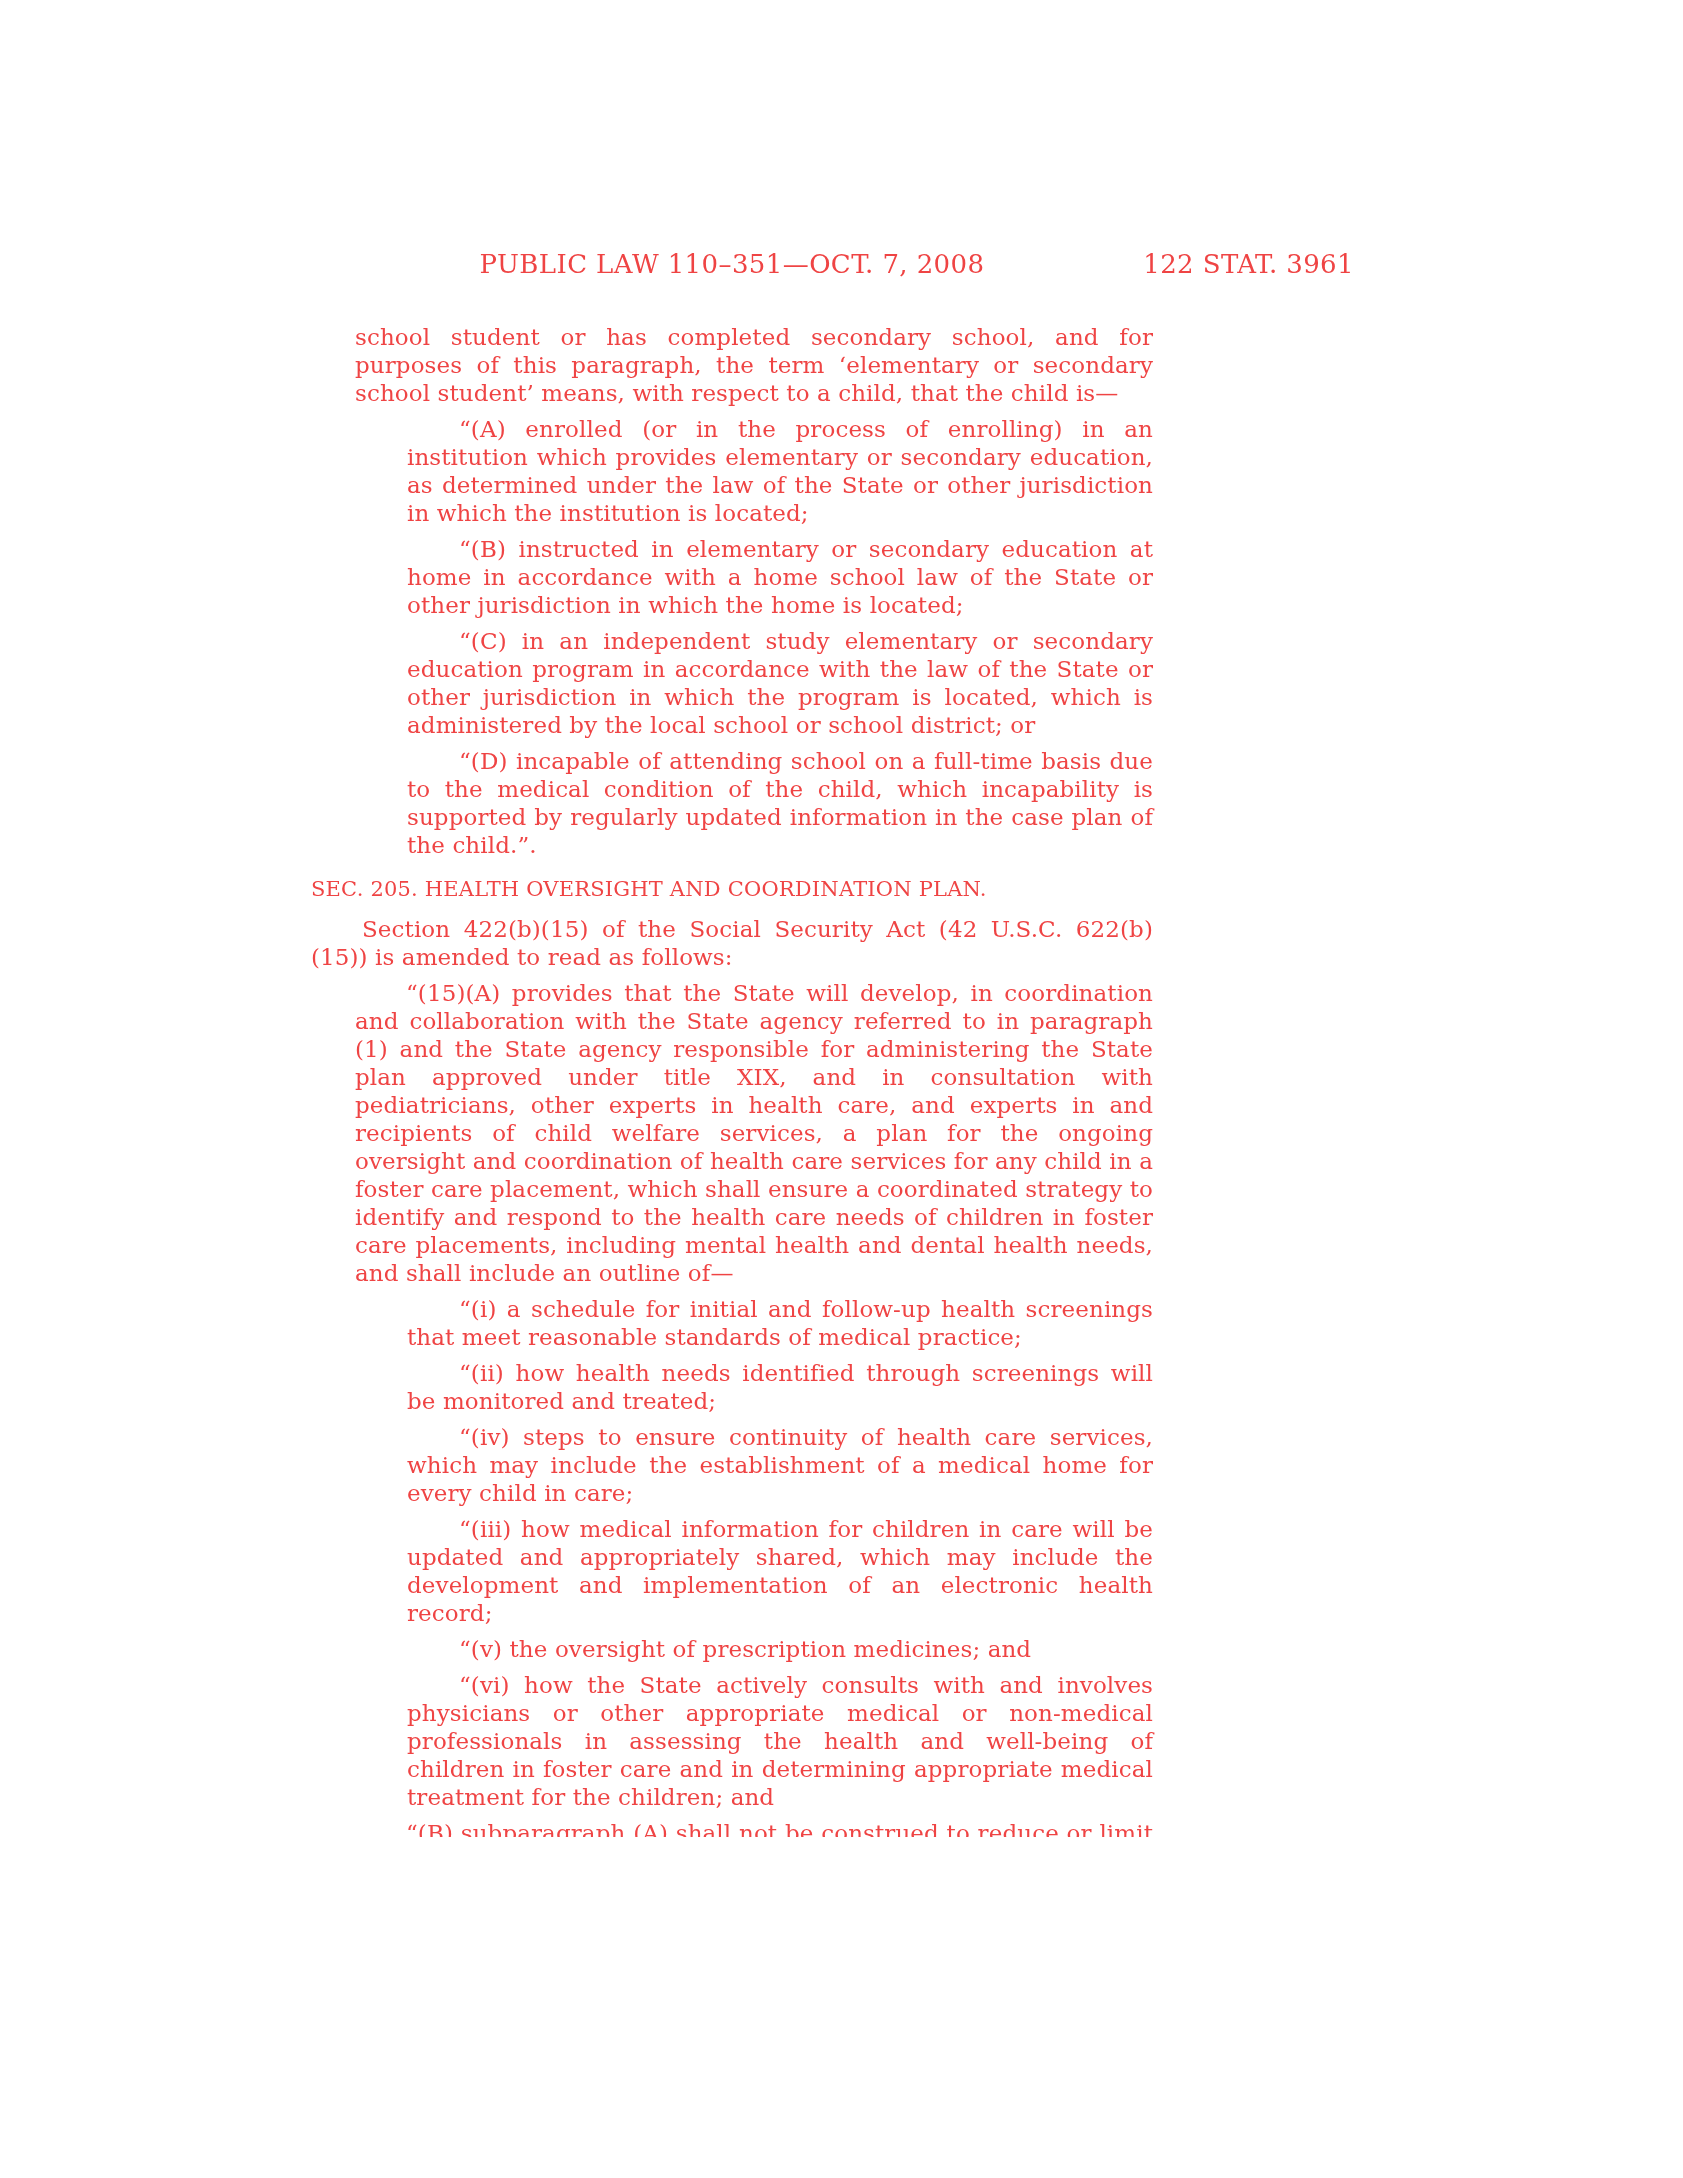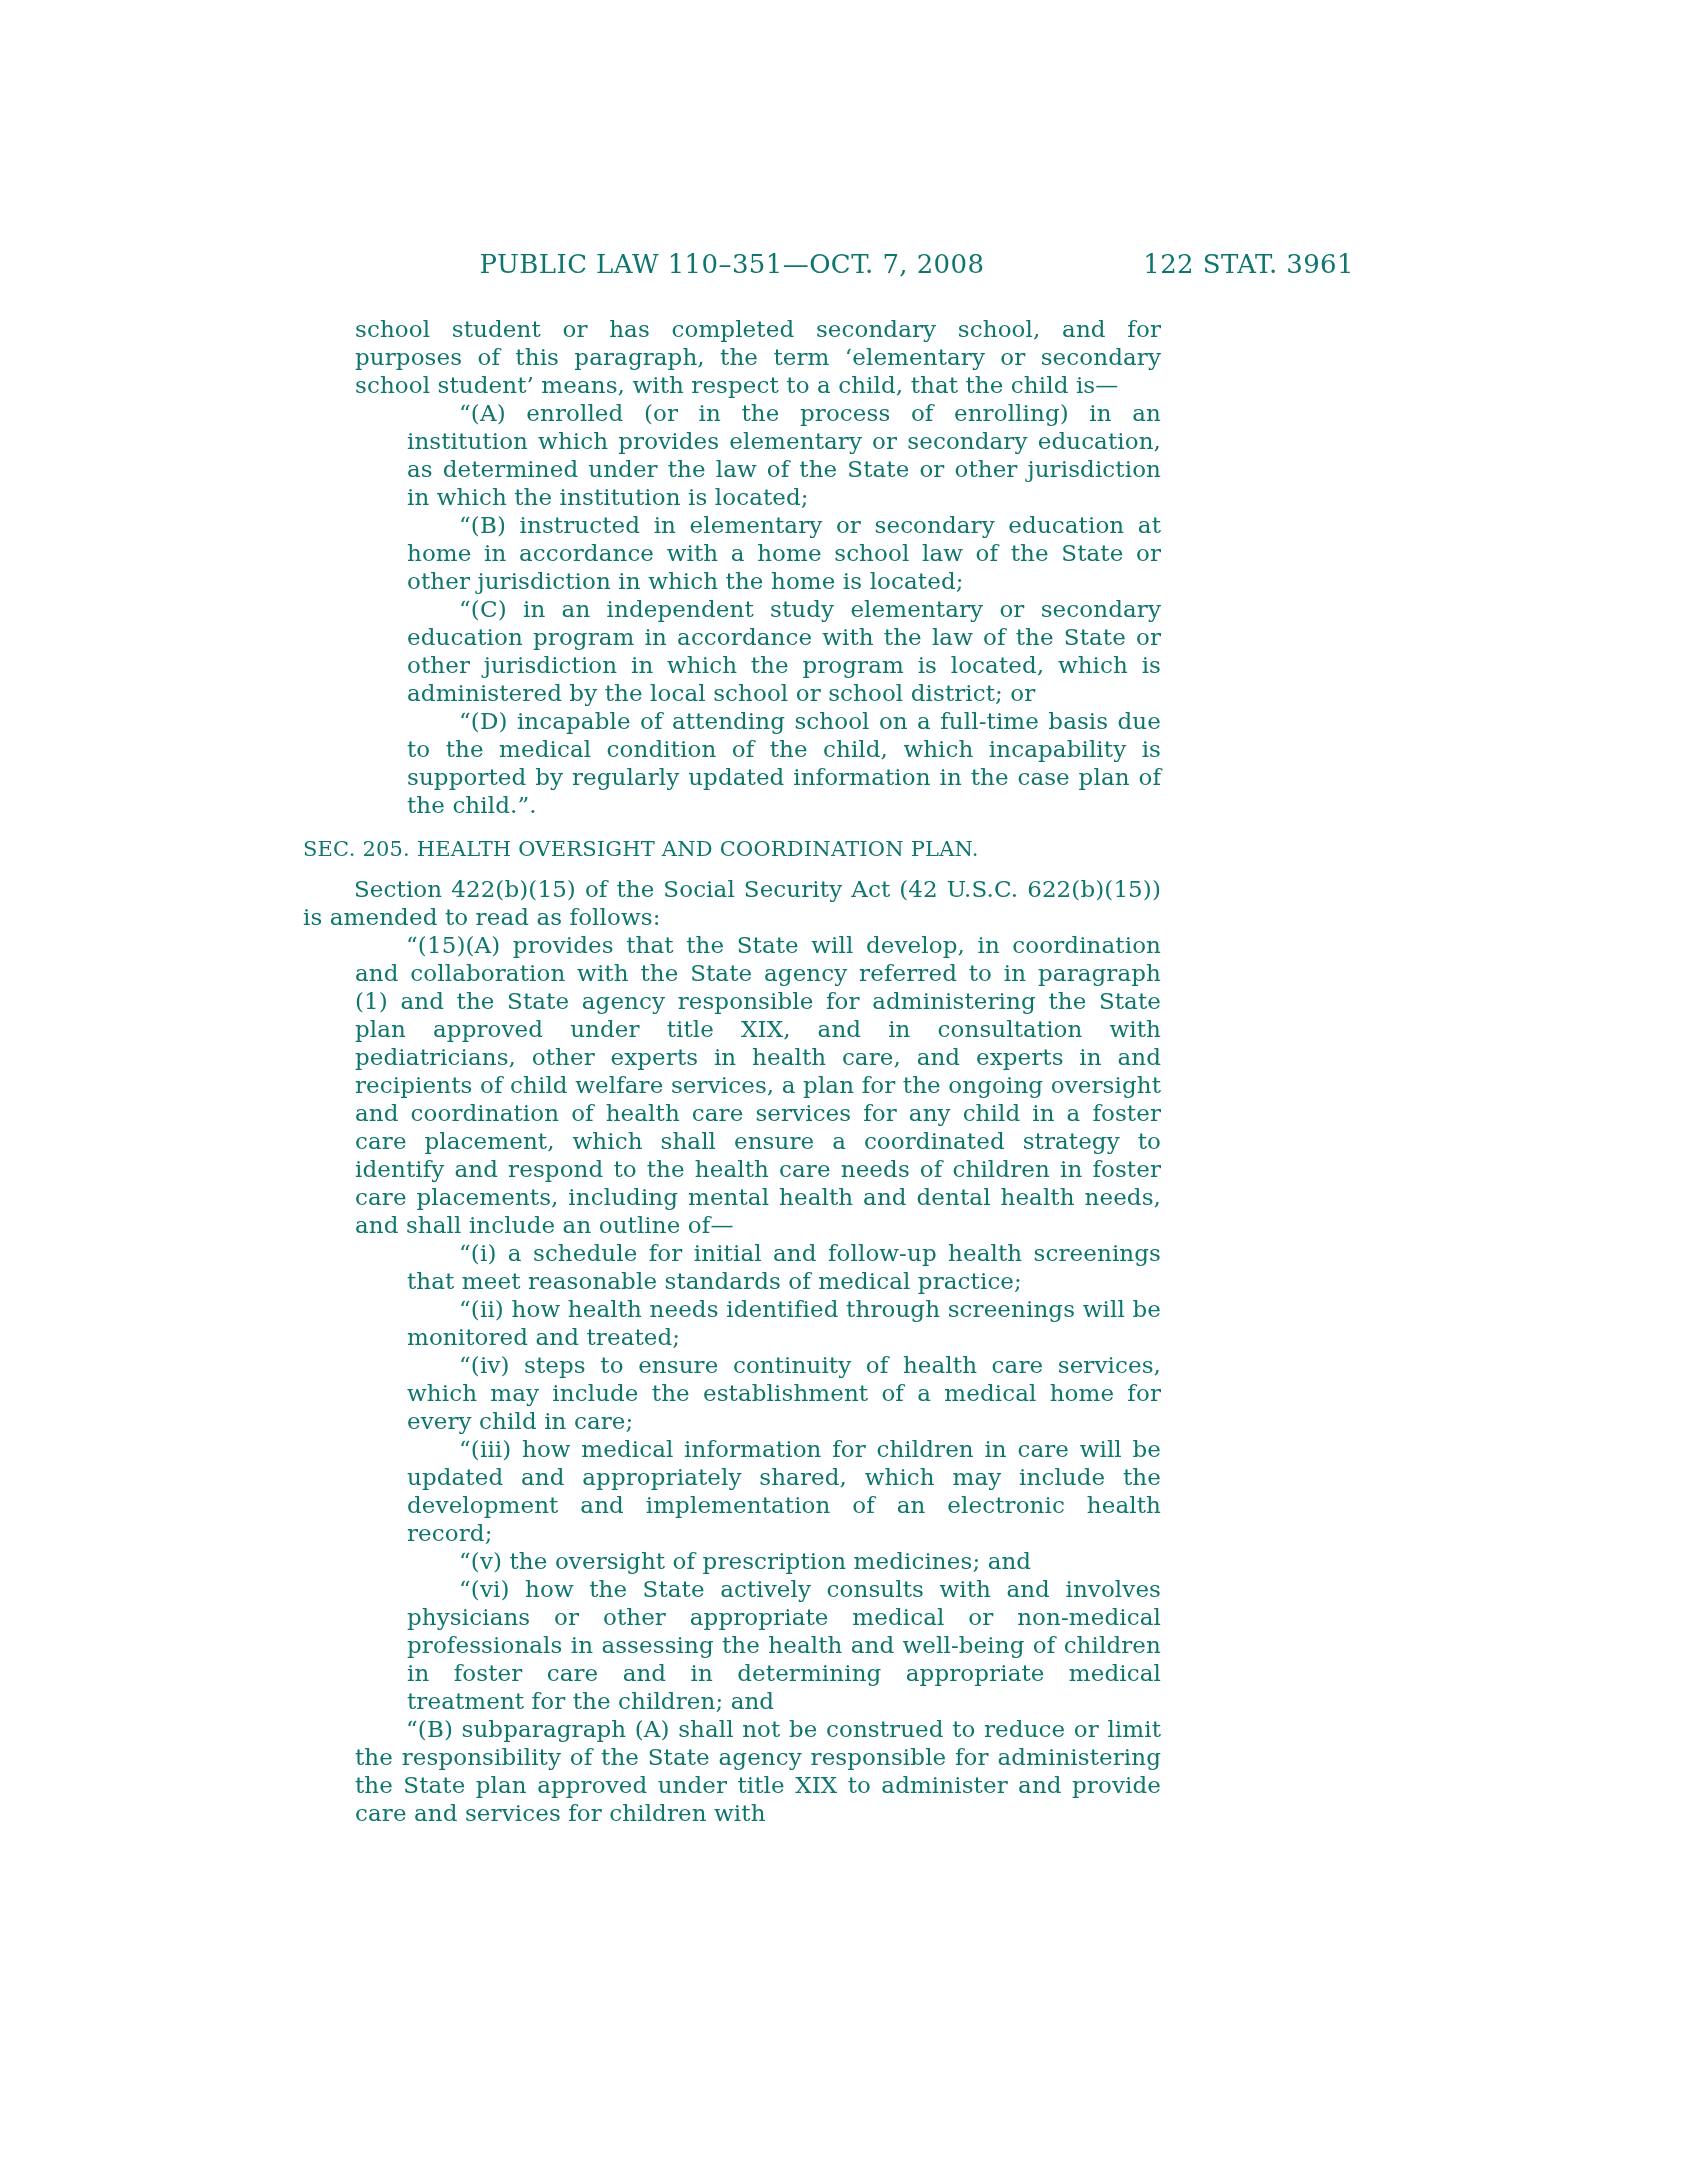--- a/index.html
+++ b/index.html
@@ -6,21 +6,21 @@
     margin: 0;
     padding: 0;
     background: #ffffff;
   }
   .page {
     position: relative;
     width: 1683px;
     height: 1837px;
     background: #ffffff;
     font-family: "DejaVu Serif", "Liberation Serif", serif;
-    color: #0f766e;
+    color: #ef4444;
     overflow: hidden;
   }
   .running-header {
     position: absolute;
     top: 249px;
     left: 303px;
     width: 1051px;
     height: 34px;
     font-size: 26px;
     letter-spacing: 0.4px;
@@ -40,21 +40,21 @@
   .doc-body {
     position: absolute;
     top: 315px;
     left: 303px;
     width: 858px;
     font-size: 23px;
     line-height: 28px;
     letter-spacing: 0.1px;
   }
   .blk {
-    margin: 0;
+    margin: 8px;
     text-align: justify;
     hyphens: none;
   }
   .base-indent { text-indent: 51px; }
   .q1 { margin-left: 52px; }
   .q1-indent { margin-left: 52px; text-indent: 51px; }
   .q2-indent { margin-left: 104px; text-indent: 52px; }
   .heading {
     font-weight: normal;
     font-size: 21px;

